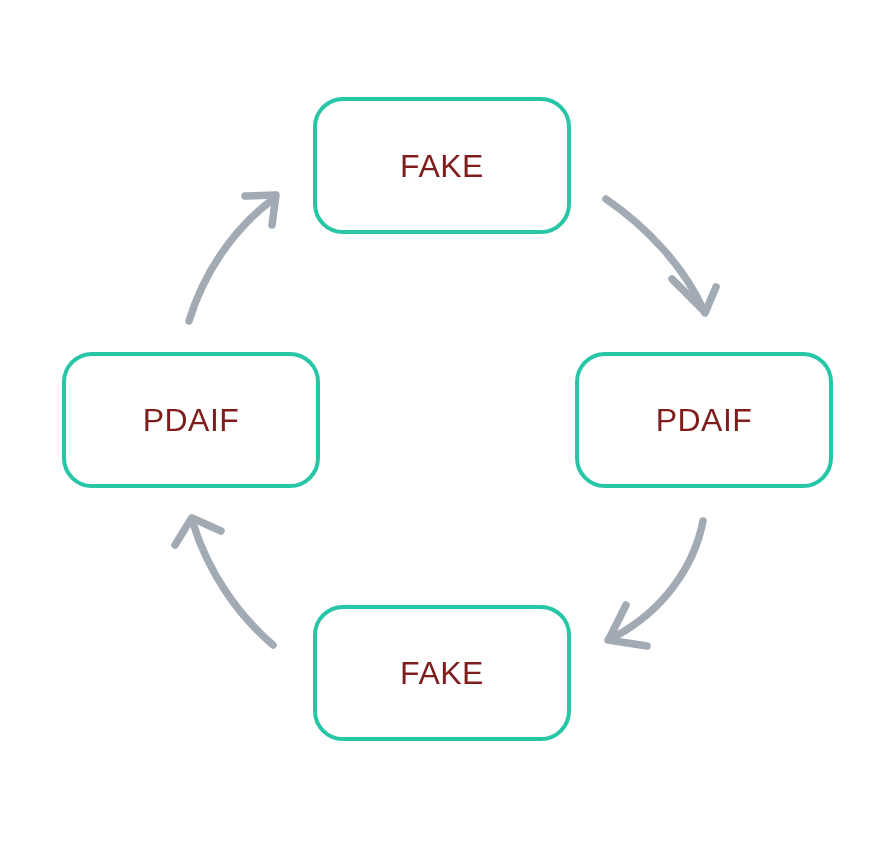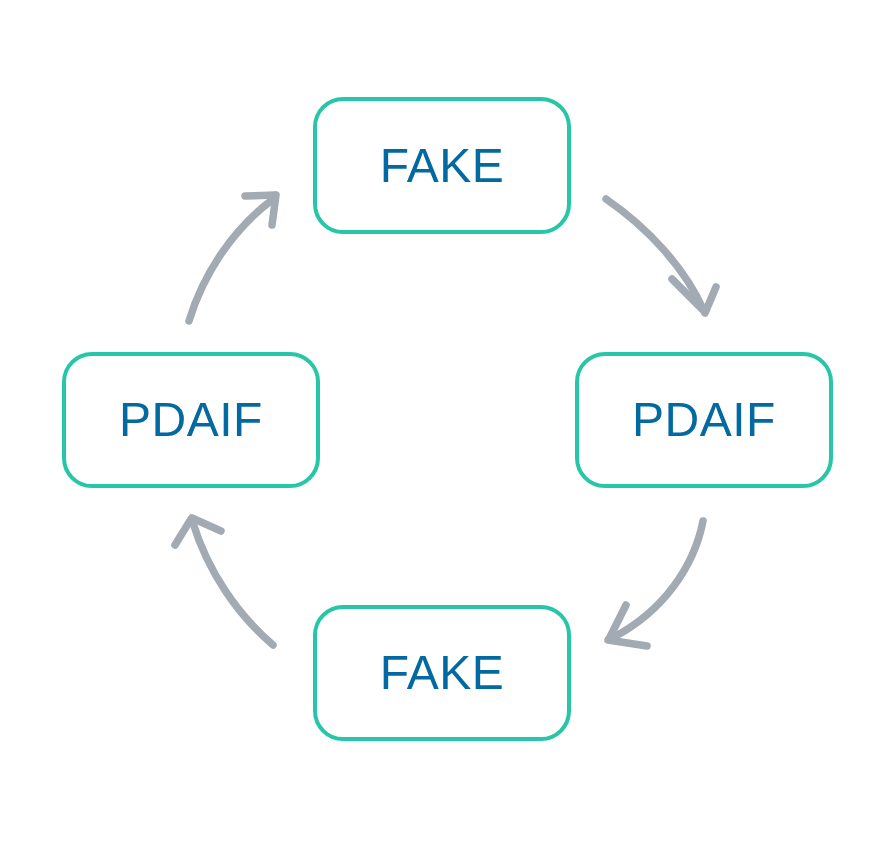--- a/index.html
+++ b/index.html
@@ -30,23 +30,23 @@
     background: #ffffff;
     border: 4.5px solid #26c6a6;
     border-radius: 30px;
     display: flex;
     align-items: center;
     justify-content: center;
     z-index: 2;
   }
   .node-label {
     font-family: "Liberation Sans", sans-serif;
-    font-size: 48px;
+    font-size: 32px;
     font-weight: 400;
-    color: #0369a1;
+    color: #7f1d1d;
     letter-spacing: 0.5px;
     line-height: 1;
     white-space: nowrap;
     user-select: none;
   }
   #node-top    { left: 313px; top: 97px;  width: 258px; height: 137px; }
   #node-right  { left: 575px; top: 352px; width: 258px; height: 136px; }
   #node-bottom { left: 313px; top: 605px; width: 258px; height: 136px; }
   #node-left   { left: 62px;  top: 352px; width: 258px; height: 136px; }
 </style>

